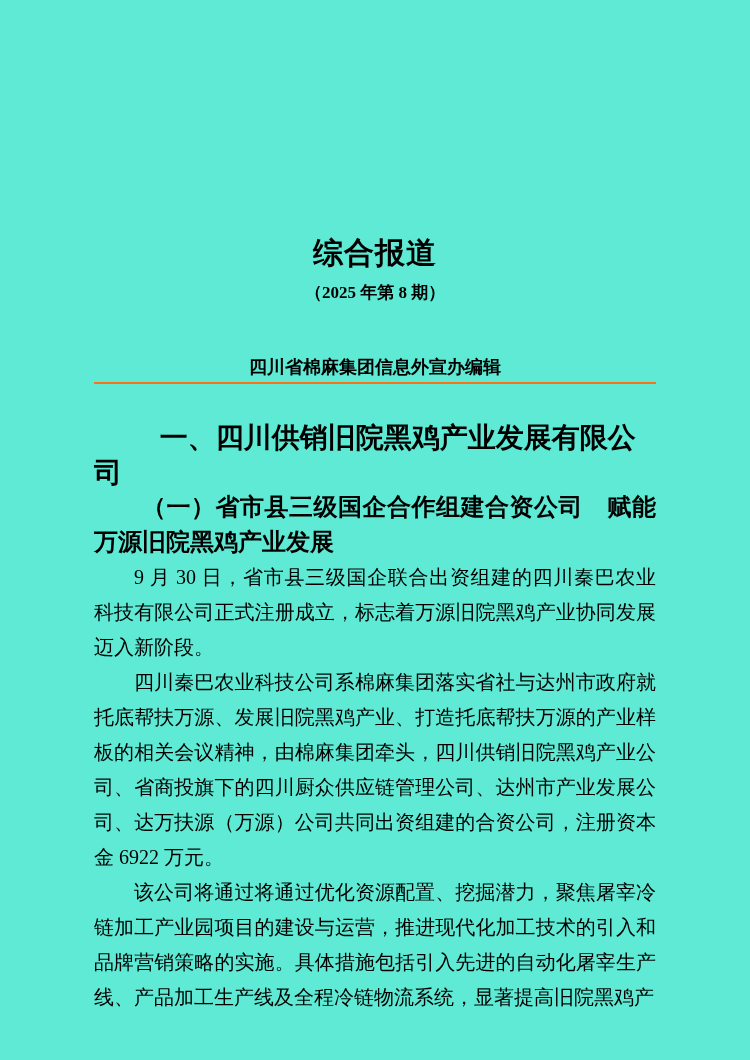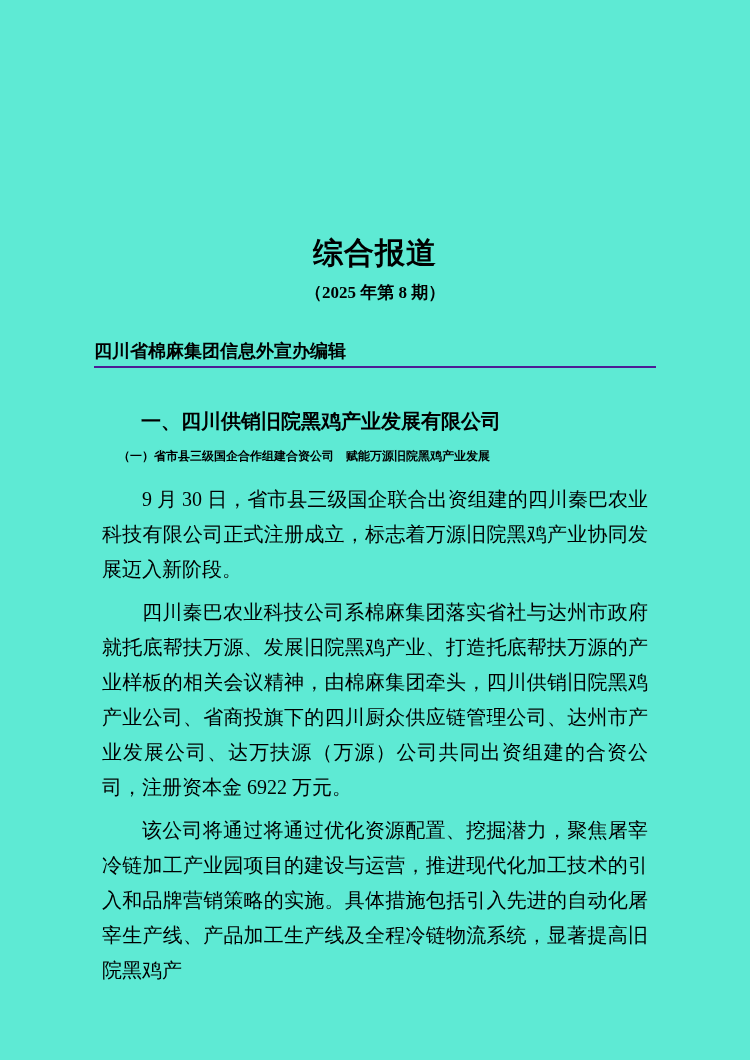--- a/index.html
+++ b/index.html
@@ -29,56 +29,56 @@
   }
   .issue-line {
     margin-top: 12px;
     font-family: "Liberation Serif", "DejaVu Serif", serif;
     font-weight: bold;
     font-size: 17px;
     line-height: 22px;
     text-align: center;
   }
   .editor-row {
-    margin-top: 36px;
+    margin-top: 52px;
     display: flex;
-    justify-content: space-between;
+    justify-content: center;
     align-items: baseline;
-    border-bottom: 2px solid #4c1d95;
+    border-bottom: 2px solid #f97316;
     padding-bottom: 4px;
     font-weight: bold;
     font-size: 18px;
     line-height: 22px;
   }
   .editor-credit {
     font-family: "Liberation Serif", "DejaVu Serif", serif;
   }
   .publish-date {
     font-family: "Liberation Sans", "DejaVu Sans", sans-serif;
   }
   .section-heading {
     margin: 36px 0 0 0;
     font-family: "Liberation Sans", "DejaVu Sans", sans-serif;
     font-weight: bold;
-    font-size: 20px;
+    font-size: 28px;
     line-height: 35px;
     text-indent: 2.35em;
     text-align: left;
   }
   .subsection-heading {
     margin: 0;
     font-family: "Liberation Serif", "DejaVu Serif", serif;
     font-weight: bold;
-    font-size: 12px;
+    font-size: 24px;
     line-height: 35px;
     text-indent: 2em;
     text-align: justify;
   }
   .body-paragraph {
-    margin: 8px;
+    margin: 0;
     font-family: "Liberation Serif", "DejaVu Serif", serif;
     font-weight: normal;
     font-size: 20px;
     line-height: 35px;
     text-indent: 2em;
     text-align: justify;
   }
 </style>
 </head>
 <body>

